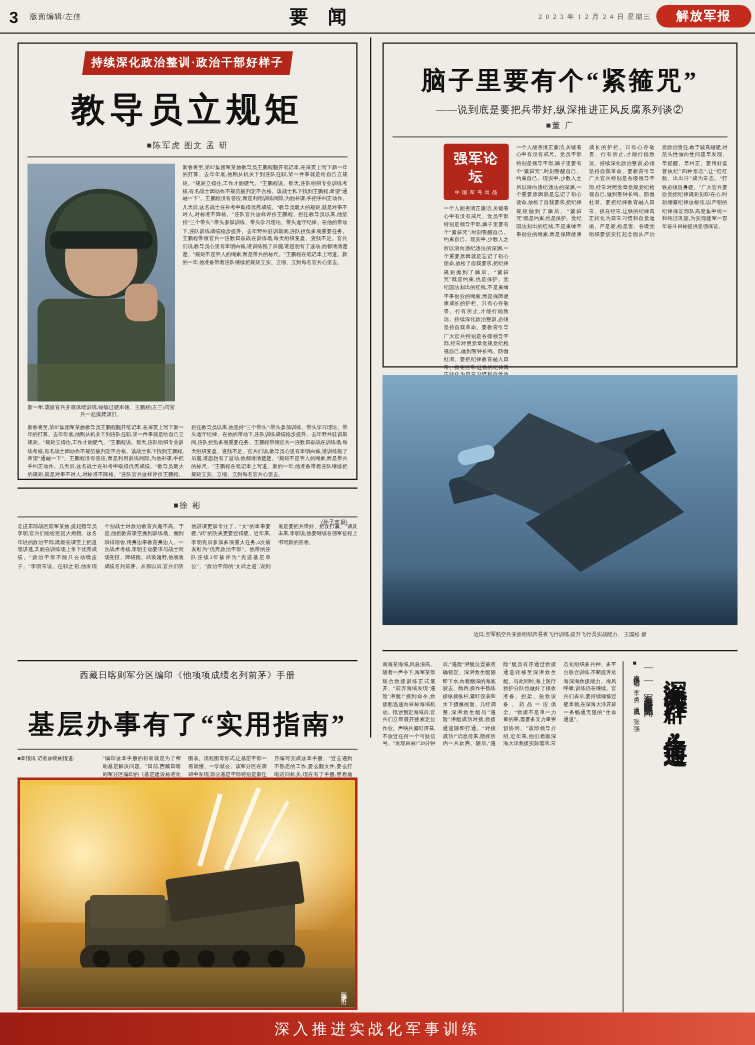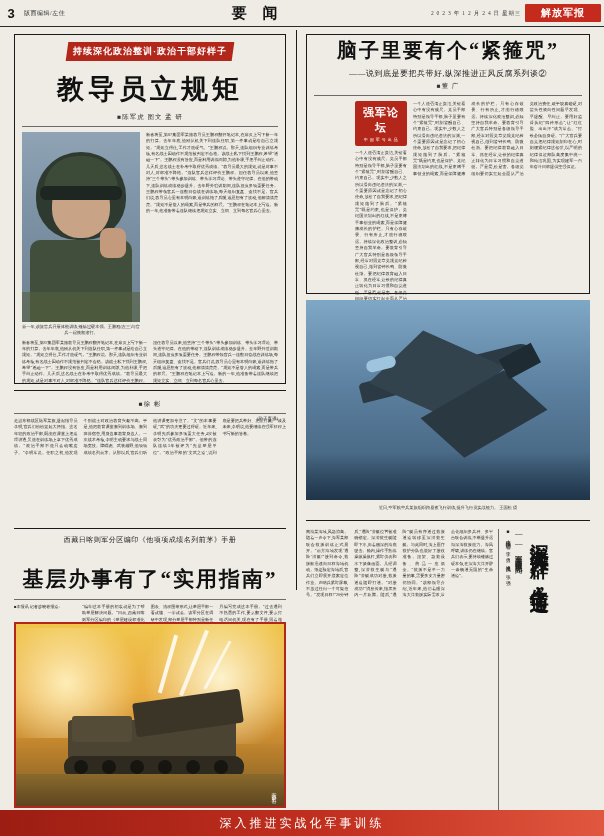--- a/index.html
+++ b/index.html
@@ -31,21 +31,21 @@
   .masthead-title{
     flex:1;text-align:center;font-size:15px;font-weight:bold;letter-spacing:6px;color:#111;
   }
   .masthead-date{
     font-size:5.5px;color:#444;letter-spacing:.8px;width:150px;text-align:right;padding-right:4px;
   }
   .logo{
     width:76px;height:18px;margin-right:3px;
     background:#c42b1c;color:#fff;font-size:10px;font-weight:bold;
     display:flex;align-items:center;justify-content:center;letter-spacing:1px;
-    border-radius:1px;
+    border-radius:11px;
     font-family:"Liberation Sans",sans-serif;
   }
   
   .vrule{position:absolute;background:#1a1a1a;width:1px;}
   .hrule{position:absolute;background:#1a1a1a;height:1px;}
   .thin{background:#6b6b6b;}
   .banner{
     background:#b3271b;color:#fff;font-size:9px;font-weight:bold;
     padding:3px 6px;display:inline-block;letter-spacing:1px;
     transform:skewX(-8deg);
@@ -153,21 +153,21 @@
   <div style="position:absolute;left:14px;top:528px;width:272px;height:90px;box-sizing:border-box;border-top:1px solid #1a1a1a;padding-top:6px;">
     <div class="kicker">西藏日喀则军分区编印《他项项成绩名列前茅》手册</div>
     <div class="headline-2" style="margin-top:20px;">基层办事有了“实用指南”</div>
     <div class="hrule thin" style="position:relative;width:100%;margin:6px 0 4px;"></div>
     <div style="display:flex;gap:6px;">
       <div style="font-size:4.1px;color:#2a2a2a;width:62px;line-height:1.5;">■本报讯 记者廖晓彬报道:</div>
       <div class="body-text c3" style="width:200px;height:46px;overflow:hidden;">“编印这本手册的初衷就是为了帮助基层解决问题。”日前,西藏日喀则军分区编印的《基层建设标准化程序》手册下发至所属各营连。手册围绕基层常态化工作,梳理出组织生活、教育管理、战备训练、安全防范等8类48项具体工作流程,采用图表、流程图等形式,让基层干部一看就懂、一学就会。该军分区在调研中发现,部分基层干部特别是新任职干部,对一些工作的具体程序不够熟悉,存在“想干不会干”的问题。为此,他们组织机关业务骨干深入基层调研,广泛收集意见建议,历时3个多月编写完成这本手册。“过去遇到不熟悉的工作,要么翻文件,要么打电话问机关,现在有了手册,照着做就行。”某边防营教导员次仁说,手册下发后,基层工作效率明显提升。</div>
     </div>
   </div>
 
-  <div style="position:absolute;left:306px;top:34px;width:284px;height:260px;box-sizing:border-box;border:1px solid #1a1a1a;padding:2px 7px;">
+  <div style="position:absolute;left:306px;top:34px;width:284px;height:260px;box-sizing:border-box;border:1px solid #1a1a1a;padding:16px 7px;">
     <div class="headline-2" style="font-size:20px;">脑子里要有个“紧箍咒”</div>
     <div class="subhead">——说到底是要把兵带好,纵深推进正风反腐系列谈②</div>
     <div class="byline" style="margin-top:3px;">■董 广</div>
     <div class="hrule thin" style="position:relative;width:100%;margin:4px 0 5px;"></div>
     <div style="display:flex;gap:6px;margin-left:41px;">
       <div style="width:62px;">
         <div style="background:#b3271b;color:#fff;text-align:center;padding:4px 2px;border-radius:2px;">
           <div style="font-size:11px;font-weight:bold;letter-spacing:1px;">强军论坛</div>
           <div style="font-size:4px;letter-spacing:.5px;margin-top:2px;">中 国 军 号 出 品</div>
         </div>

